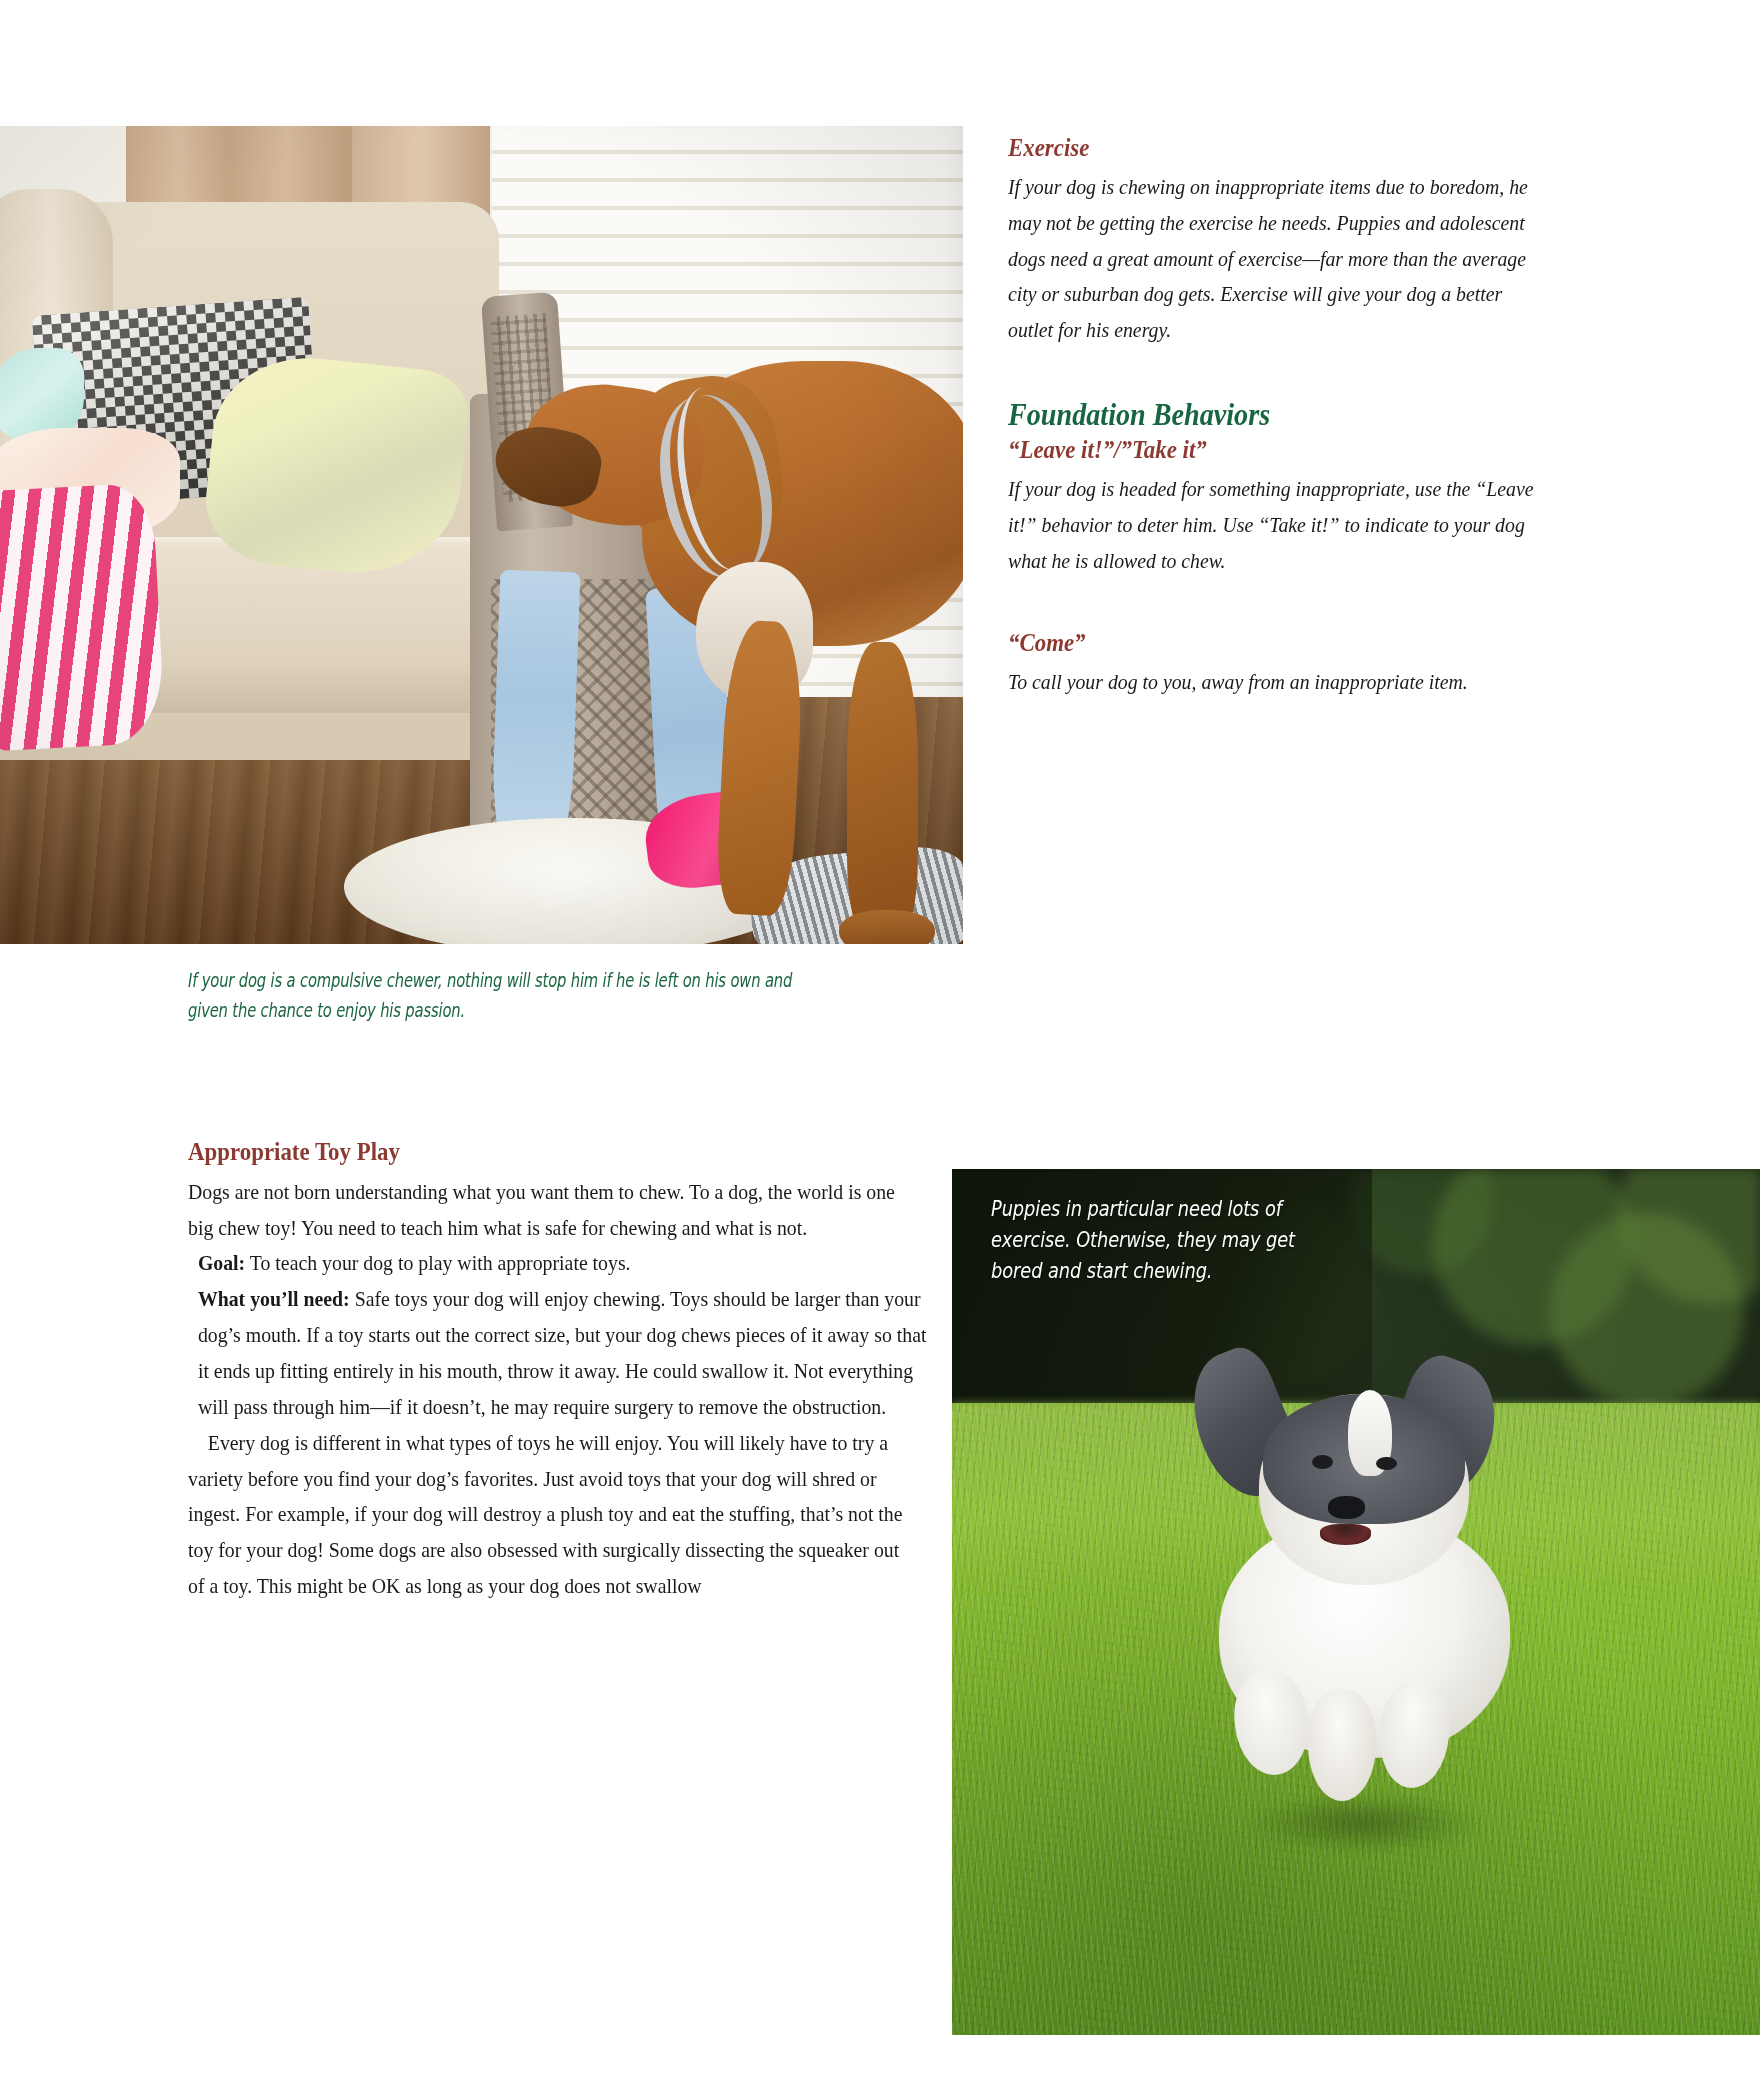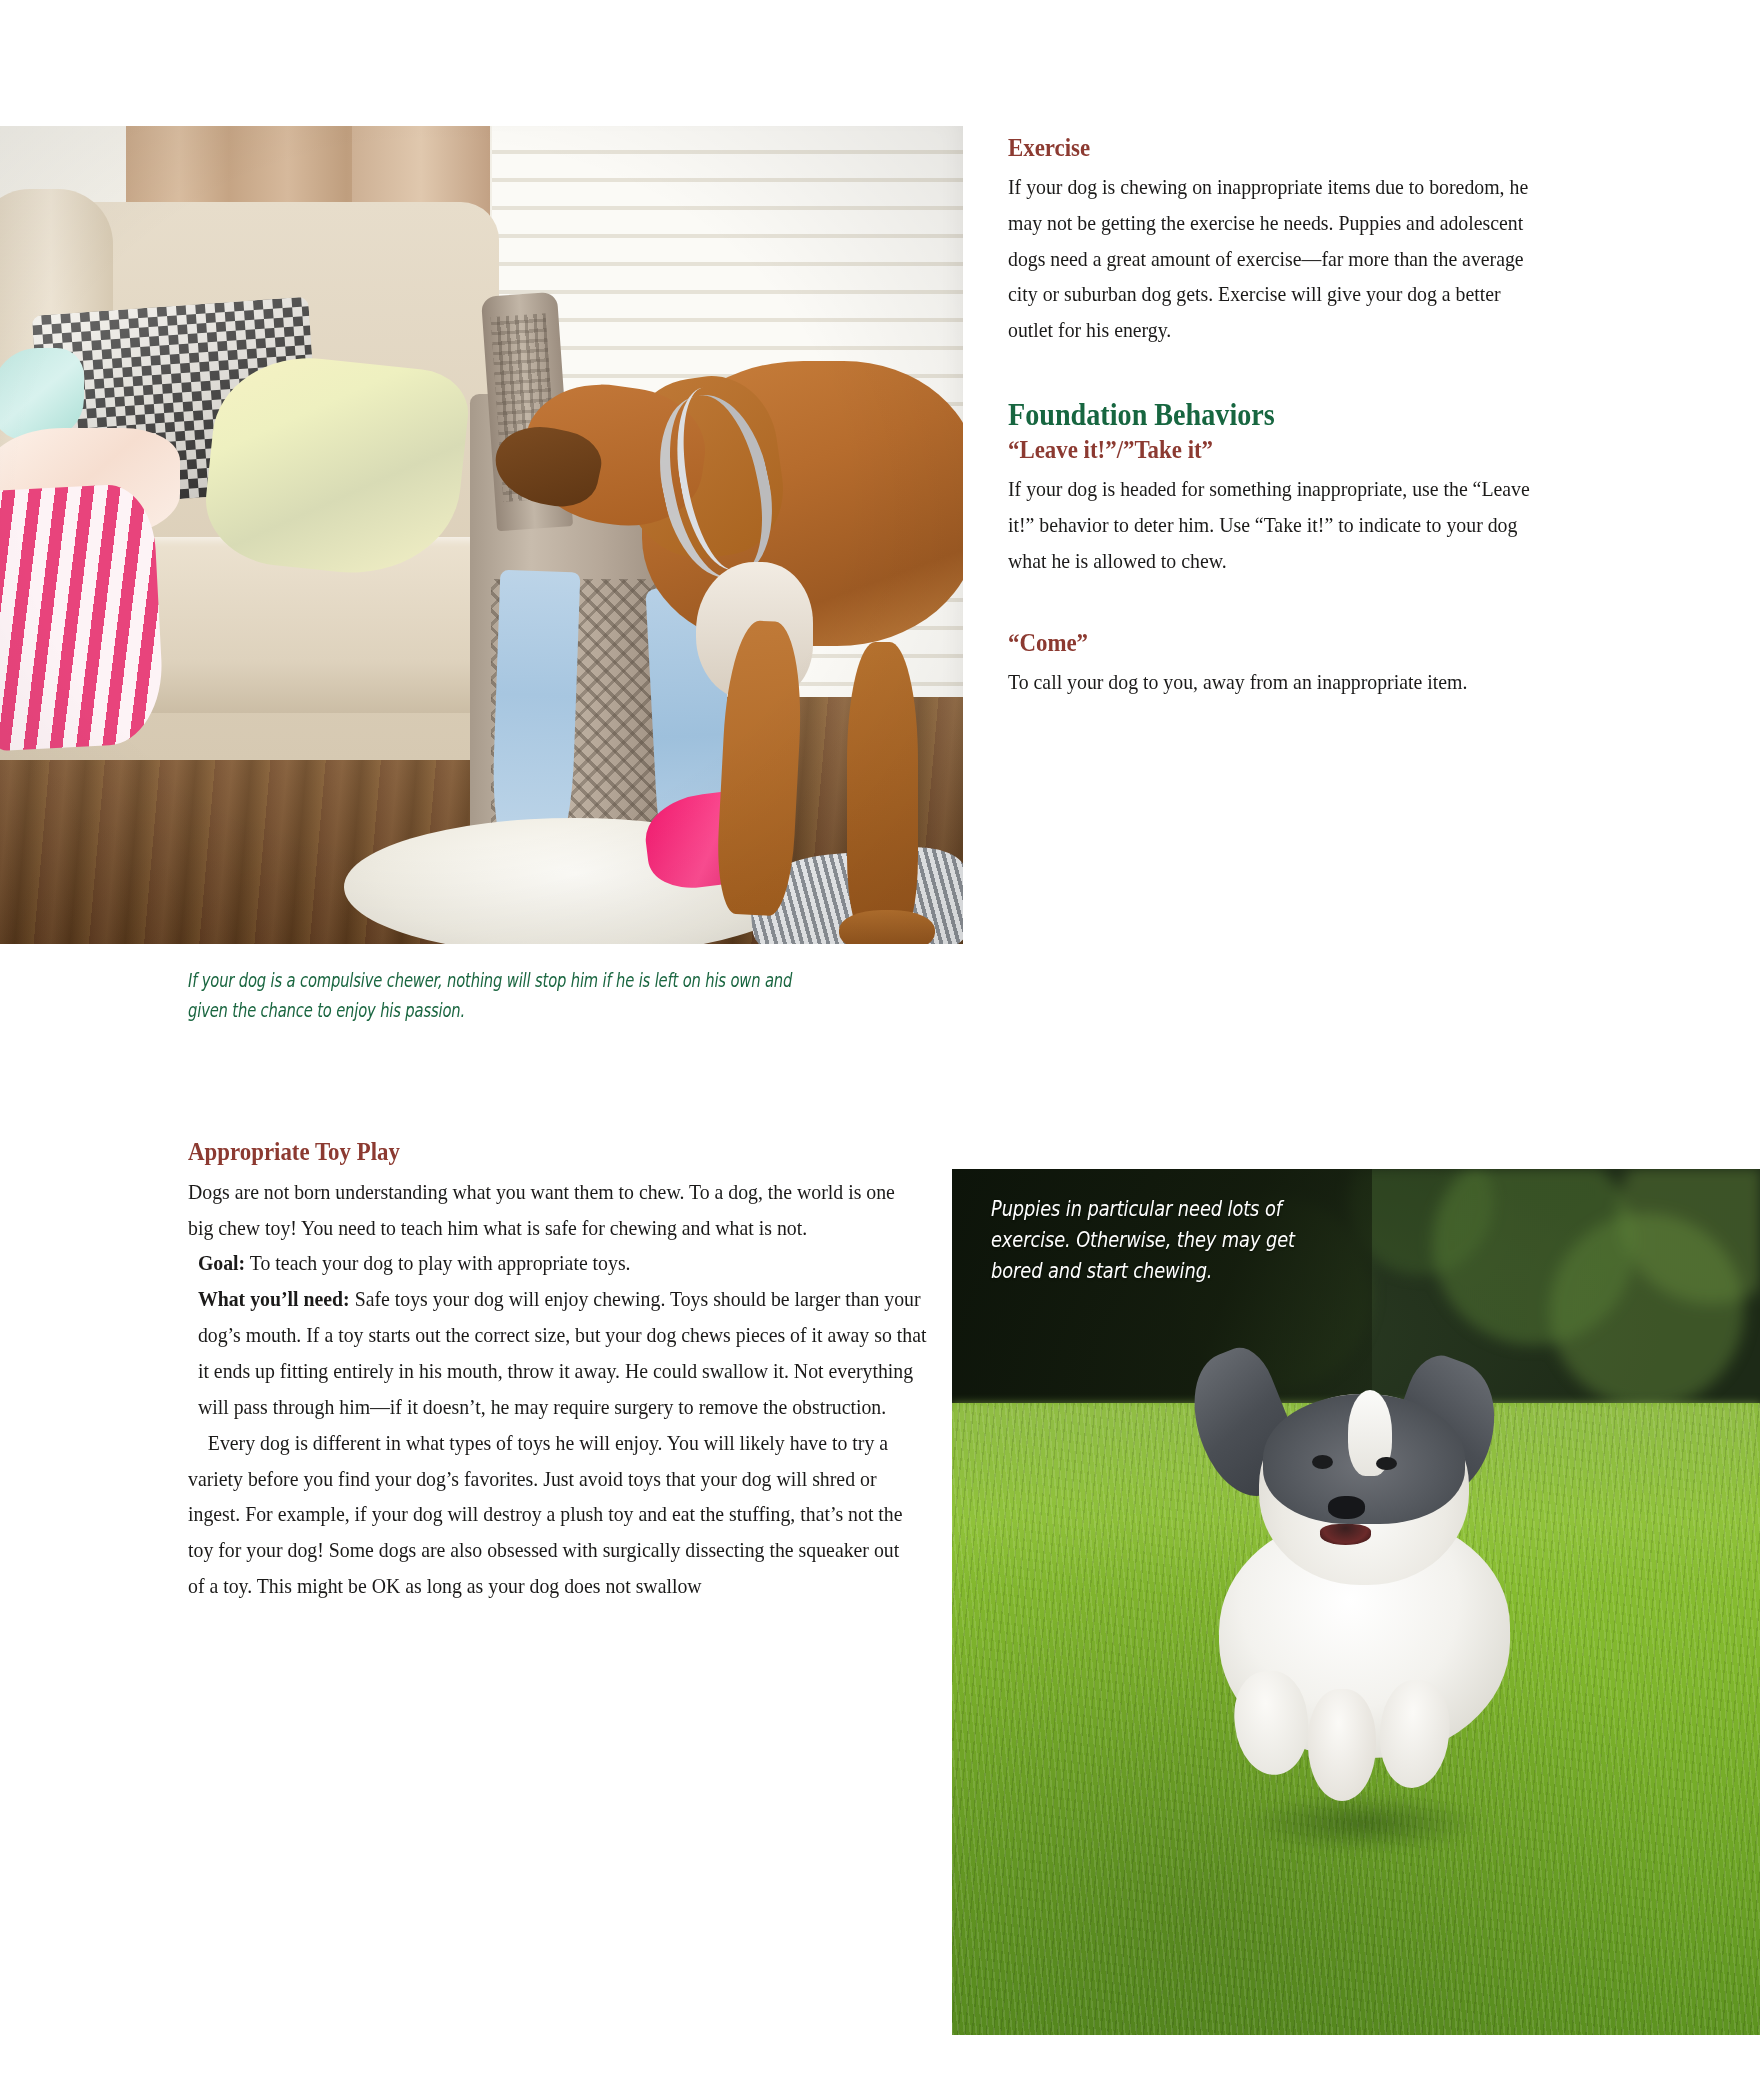--- a/index.html
+++ b/index.html
@@ -247,20 +247,21 @@
     transform: scaleX(0.82);
     transform-origin: left top;
   }
 
   
   .right-col {
     position: absolute;
     left: 1008px;
     top: 133px;
     width: 537px;
+    font-style: italic;
   }
   .h-red {
     color: #8c3a31;
     font-family: "Liberation Serif", serif;
     font-weight: bold;
     font-size: 26px;
     line-height: 1.12;
     margin: 0 0 6.7px 0;
     transform: scaleX(0.88);
     transform-origin: left center;

